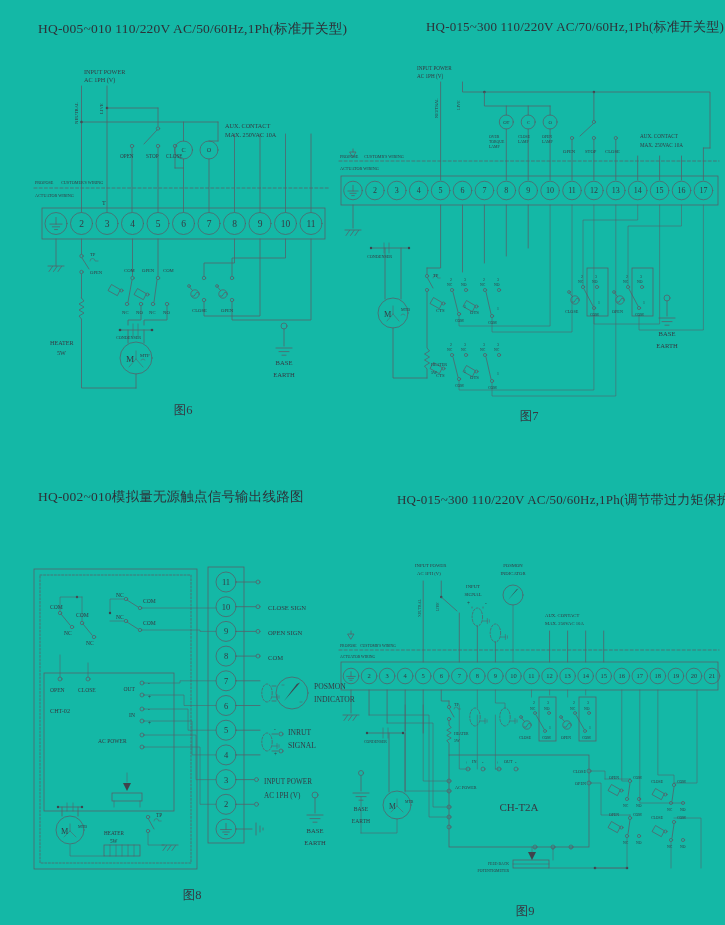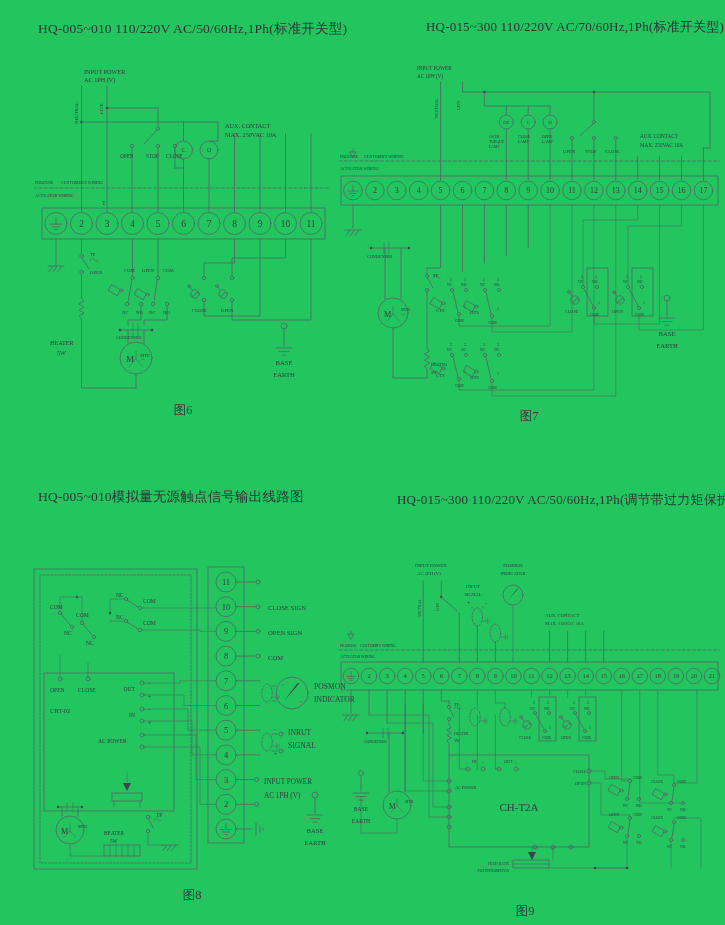--- a/index.html
+++ b/index.html
@@ -1,16 +1,16 @@
 <!DOCTYPE html>
 <html><head>
 <meta charset="utf-8">
 <style>
   html,body{margin:0;padding:0;background:#ddd}
-  .page{position:relative;width:725px;height:925px;background:#22c55e;font-family:"Liberation Serif",serif;overflow:hidden;margin:0 auto}
+  .page{position:relative;width:725px;height:925px;background:#14b8a6;font-family:"Liberation Serif",serif;overflow:hidden;margin:0 auto}
   .title{position:absolute;color:#2e3138;font-size:13.5px;white-space:nowrap;letter-spacing:.2px}
   svg.fig{position:absolute}
   svg line,svg path,svg circle,svg rect,svg ellipse,svg polyline{fill:none;stroke:#585d67;stroke-width:.75;stroke-linecap:round}
   .dash{stroke-dasharray:3,2.2}
   .dash2{stroke-dasharray:2,1.6}
   .thin{stroke-width:.55}
   svg text{fill:#363a43;stroke:none;font-family:"Liberation Serif",serif}
   .blk{fill:#3f434c;stroke:none}
   .dot{fill:#3f434c;stroke:none}
   .mid{text-anchor:middle}.end{text-anchor:end}
@@ -46,21 +46,21 @@
           <path class="thin" d="M5.2,4 H10 M10,1.5 V6.5 M12,2.8 V5.2"></path>
         </g>
   <g id="g-tri">
           <path d="M0,0 L3,-5 L-3,-5 Z M0,-5 V-8"></path>
         </g>
 </defs>
 </svg>
 
 <div class="title" style="left:38px;top:20px">HQ-005~010 110/220V AC/50/60Hz,1Ph(标准开关型)</div>
 <div class="title" style="left:426px;top:18px;font-size:13px">HQ-015~300 110/220V AC/70/60Hz,1Ph(标准开关型)</div>
-<div class="title" style="left:38px;top:488px">HQ-005~010模拟量无源触点信号输出线路图</div>
+<div class="title" style="left:38px;top:488px">HQ-002~010模拟量无源触点信号输出线路图</div>
 <div class="title" style="left:397px;top:491px;font-size:13px">HQ-015~300 110/220V AC/50/60Hz,1Ph(调节带过力矩保护型)</div>
 
 <svg class="fig" style="left:32px;top:58px" width="302" height="368" viewBox="0 0 302 368">
   <text x="52" y="16" class="t6">INPUT POWER</text>
   <text x="52" y="24" class="t6">AC 1PH (V)</text>
   <text transform="translate(46,66) rotate(-90)" class="t45">NEUTRAL</text>
   <text transform="translate(71,56) rotate(-90)" class="t45">LIVE</text>
   <g>
     <line x1="49.5" y1="28" x2="49.5" y2="154"></line>
         <line x1="75" y1="28" x2="75" y2="154"></line>

